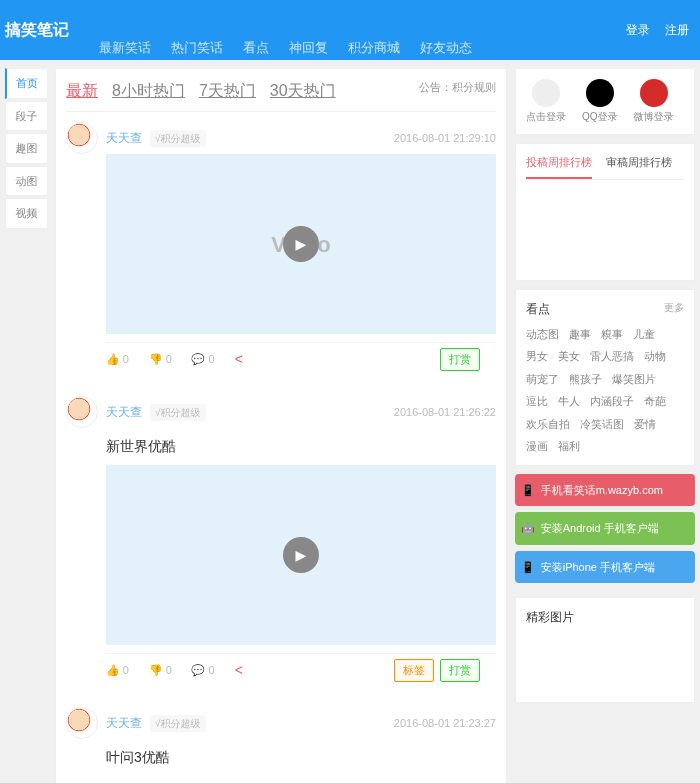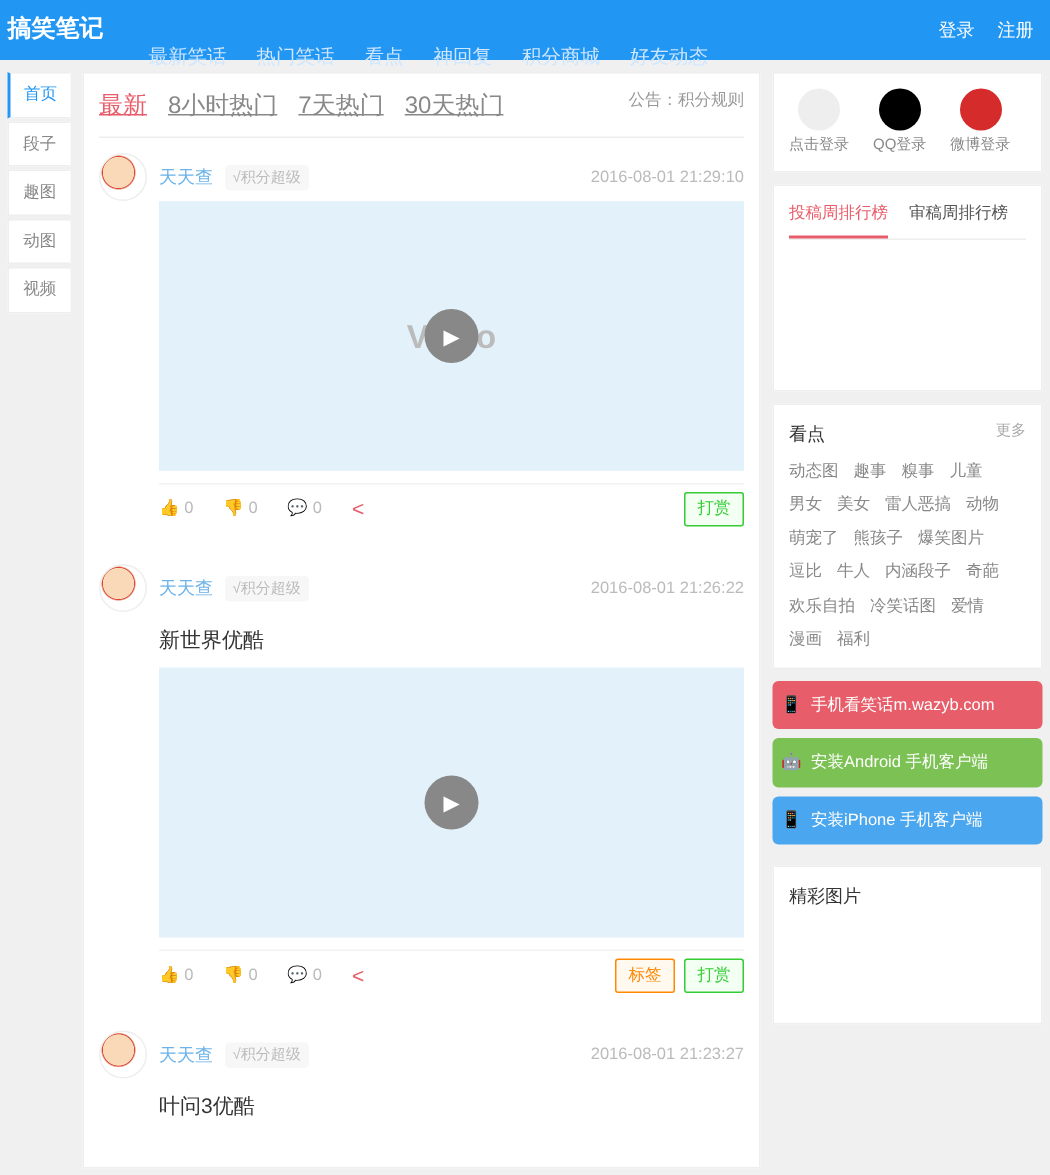--- a/index.html
+++ b/index.html
@@ -1,18 +1,18 @@
 <!DOCTYPE html>
 <html><head>
 <meta charset="utf-8">
 <style>
 *{box-sizing:border-box;margin:0;padding:0;}
 body{font:12px/1.5 "Microsoft YaHei",sans-serif;background:#f0f0f0;color:#555;}
 a{text-decoration:none;color:inherit;cursor:pointer;}
-.topbar{background:#2196f3;height:40px;display:flex;justify-content:center;color:#fff;}
+.topbar{background:#2196f3;height:60px;display:flex;justify-content:center;color:#fff;}
 .topbar .inner{width:690px;display:flex;justify-content:space-between;align-items:center;}
 .logo{font-size:16px;font-weight:bold;margin-right:20px;}
 .nav{display:flex;}
 .nav a{padding:0 10px;font-size:13px;color:#cfe6ff;margin-top:36px;}
 .auth a{padding:0 6px;font-size:12px;}
 .wrap{display:flex;width:690px;margin:8px auto;gap:8px;}
 .left-tabs{width:42px;}
 .left-tabs .tab{background:#fff;border:1px solid #eee;border-right:none;padding:6px 4px;text-align:center;font-size:11px;margin-bottom:2px;color:#888;}
 .left-tabs .tab.active{border-left:2px solid #2196f3;color:#2196f3;}
 .main{flex:1;background:#fff;border:1px solid #eee;padding:10px;}
@@ -24,21 +24,21 @@
 .post-head{display:flex;align-items:center;gap:8px;position:relative;}
 .avatar{width:32px;height:32px;border-radius:50%;background:radial-gradient(circle at 40% 40%,#f9d9b8 40%,#d9462f 42%,#fff 46%);border:1px solid #eee;}
 .author{color:#6db3e8;font-size:12px;}
 .meta{color:#bbb;font-size:10px;background:#f7f7f7;padding:1px 5px;border-radius:3px;}
 .timestamp{position:absolute;right:0;color:#bbb;font-size:11px;}
 .post-title{font-size:14px;color:#333;margin:8px 0 8px 40px;}
 .video{margin-left:40px;height:180px;background:#e3f1fb;display:flex;align-items:center;justify-content:center;position:relative;}
 .vtext{color:#bbb;font-size:22px;font-weight:bold;}
 .play{position:absolute;width:36px;height:36px;background:#888;border-radius:50%;display:flex;align-items:center;justify-content:center;color:#fff;font-size:14px;}
 .actions{display:flex;margin:8px 0 0 40px;gap:20px;align-items:center;color:#bbb;font-size:11px;position:relative;padding:6px 0;border-top:1px solid #f3f3f3;}
-.actions .right{position:absolute;right:0;display:flex;gap:6px;}
+.actions .right{position:absolute;right:16px;display:flex;gap:6px;}
 .tagbtn{border:1px solid;padding:2px 8px;font-size:11px;border-radius:2px;}
 .tag-green{color:#3c3;border-color:#3c3;background:#f3fff3;}
 .tag-orange{color:#f80;border-color:#f80;background:#fff9f0;}
 .share{color:#e85d6a;font-size:14px;}
 .side{width:180px;display:flex;flex-direction:column;gap:8px;}
 .card{background:#fff;border:1px solid #eee;padding:10px;}
 .login-icons{display:flex;gap:16px;justify-content:flex-start;}
 .ico-col{display:flex;flex-direction:column;align-items:center;font-size:10px;color:#888;}
 .ico-circle{width:28px;height:28px;border-radius:50%;margin-bottom:2px;}
 .btn-row{display:flex;gap:6px;}

